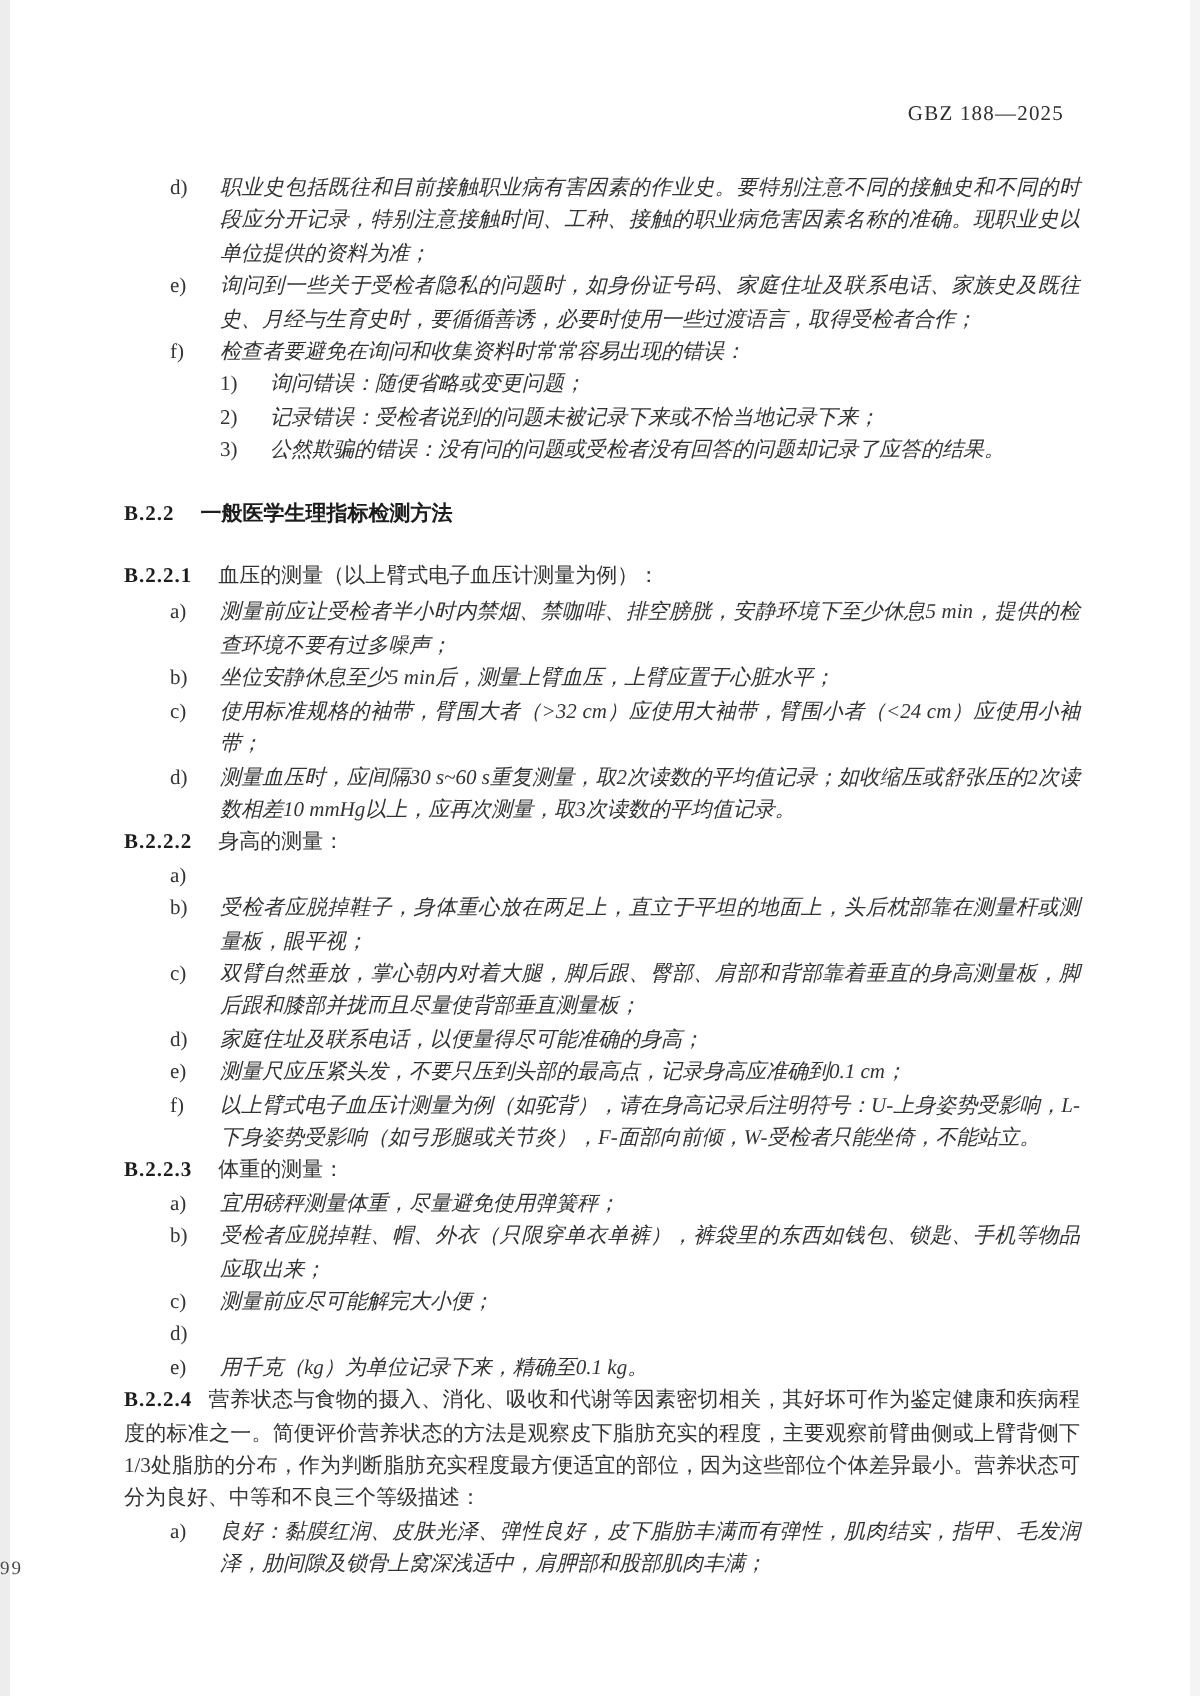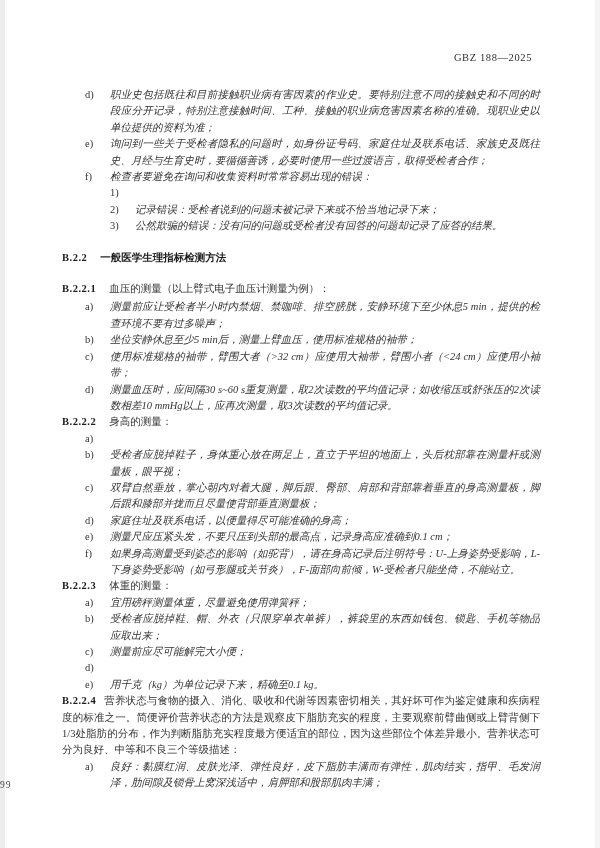--- a/index.html
+++ b/index.html
@@ -55,20 +55,21 @@
     <div class="li">
       <span class="lbl">e)</span>
       <span class="txt">询问到一些关于受检者隐私的问题时，如身份证号码、家庭住址及联系电话、家族史及既往史、月经与生育史时，要循循善诱，必要时使用一些过渡语言，取得受检者合作；</span>
     </div>
     <div class="li">
       <span class="lbl">f)</span>
       <span class="txt">检查者要避免在询问和收集资料时常常容易出现的错误：</span>
     </div>
     <div class="li sub">
       <span class="lbl">1)</span>
+      <span class="txt">询问错误：随便省略或变更问题；</span>
     </div>
     <div class="li sub">
       <span class="lbl">2)</span>
       <span class="txt">记录错误：受检者说到的问题未被记录下来或不恰当地记录下来；</span>
     </div>
     <div class="li sub">
       <span class="lbl">3)</span>
       <span class="txt">公然欺骗的错误：没有问的问题或受检者没有回答的问题却记录了应答的结果。</span>
     </div>
 
@@ -78,21 +79,21 @@
 
     <div class="heading mixed spaced">
       <span class="hnum">B.2.2.1</span><span>血压的测量（以上臂式电子血压计测量为例）：</span>
     </div>
     <div class="li">
       <span class="lbl">a)</span>
       <span class="txt">测量前应让受检者半小时内禁烟、禁咖啡、排空膀胱，安静环境下至少休息5 min，提供的检查环境不要有过多噪声；</span>
     </div>
     <div class="li">
       <span class="lbl">b)</span>
-      <span class="txt">坐位安静休息至少5 min后，测量上臂血压，使用标准规格的袖带；</span>
+      <span class="txt">坐位安静休息至少5 min后，测量上臂血压，上臂应置于心脏水平；</span>
     </div>
     <div class="li">
       <span class="lbl">c)</span>
       <span class="txt">使用标准规格的袖带，臂围大者（&gt;32 cm）应使用大袖带，臂围小者（&lt;24 cm）应使用小袖带；</span>
     </div>
     <div class="li">
       <span class="lbl">d)</span>
       <span class="txt">测量血压时，应间隔30 s~60 s重复测量，取2次读数的平均值记录；如收缩压或舒张压的2次读数相差10 mmHg以上，应再次测量，取3次读数的平均值记录。</span>
     </div>
 
@@ -113,21 +114,21 @@
     <div class="li">
       <span class="lbl">d)</span>
       <span class="txt">家庭住址及联系电话，以便量得尽可能准确的身高；</span>
     </div>
     <div class="li">
       <span class="lbl">e)</span>
       <span class="txt">测量尺应压紧头发，不要只压到头部的最高点，记录身高应准确到0.1 cm；</span>
     </div>
     <div class="li">
       <span class="lbl">f)</span>
-      <span class="txt">如果身高测量受到姿态的影响（如驼背），请在身高记录后注明符号：U-上身姿势受影响，L-下身姿势受影响（如弓形腿或关节炎），F-面部向前倾，W-受检者只能坐倚，不能站立。</span>
+      <span class="txt">以上臂式电子血压计测量为例（如驼背），请在身高记录后注明符号：U-上身姿势受影响，L-下身姿势受影响（如弓形腿或关节炎），F-面部向前倾，W-受检者只能坐倚，不能站立。</span>
     </div>
 
     <div class="heading mixed">
       <span class="hnum">B.2.2.3</span><span>体重的测量：</span>
     </div>
     <div class="li">
       <span class="lbl">a)</span>
       <span class="txt">宜用磅秤测量体重，尽量避免使用弹簧秤；</span>
     </div>
     <div class="li">

